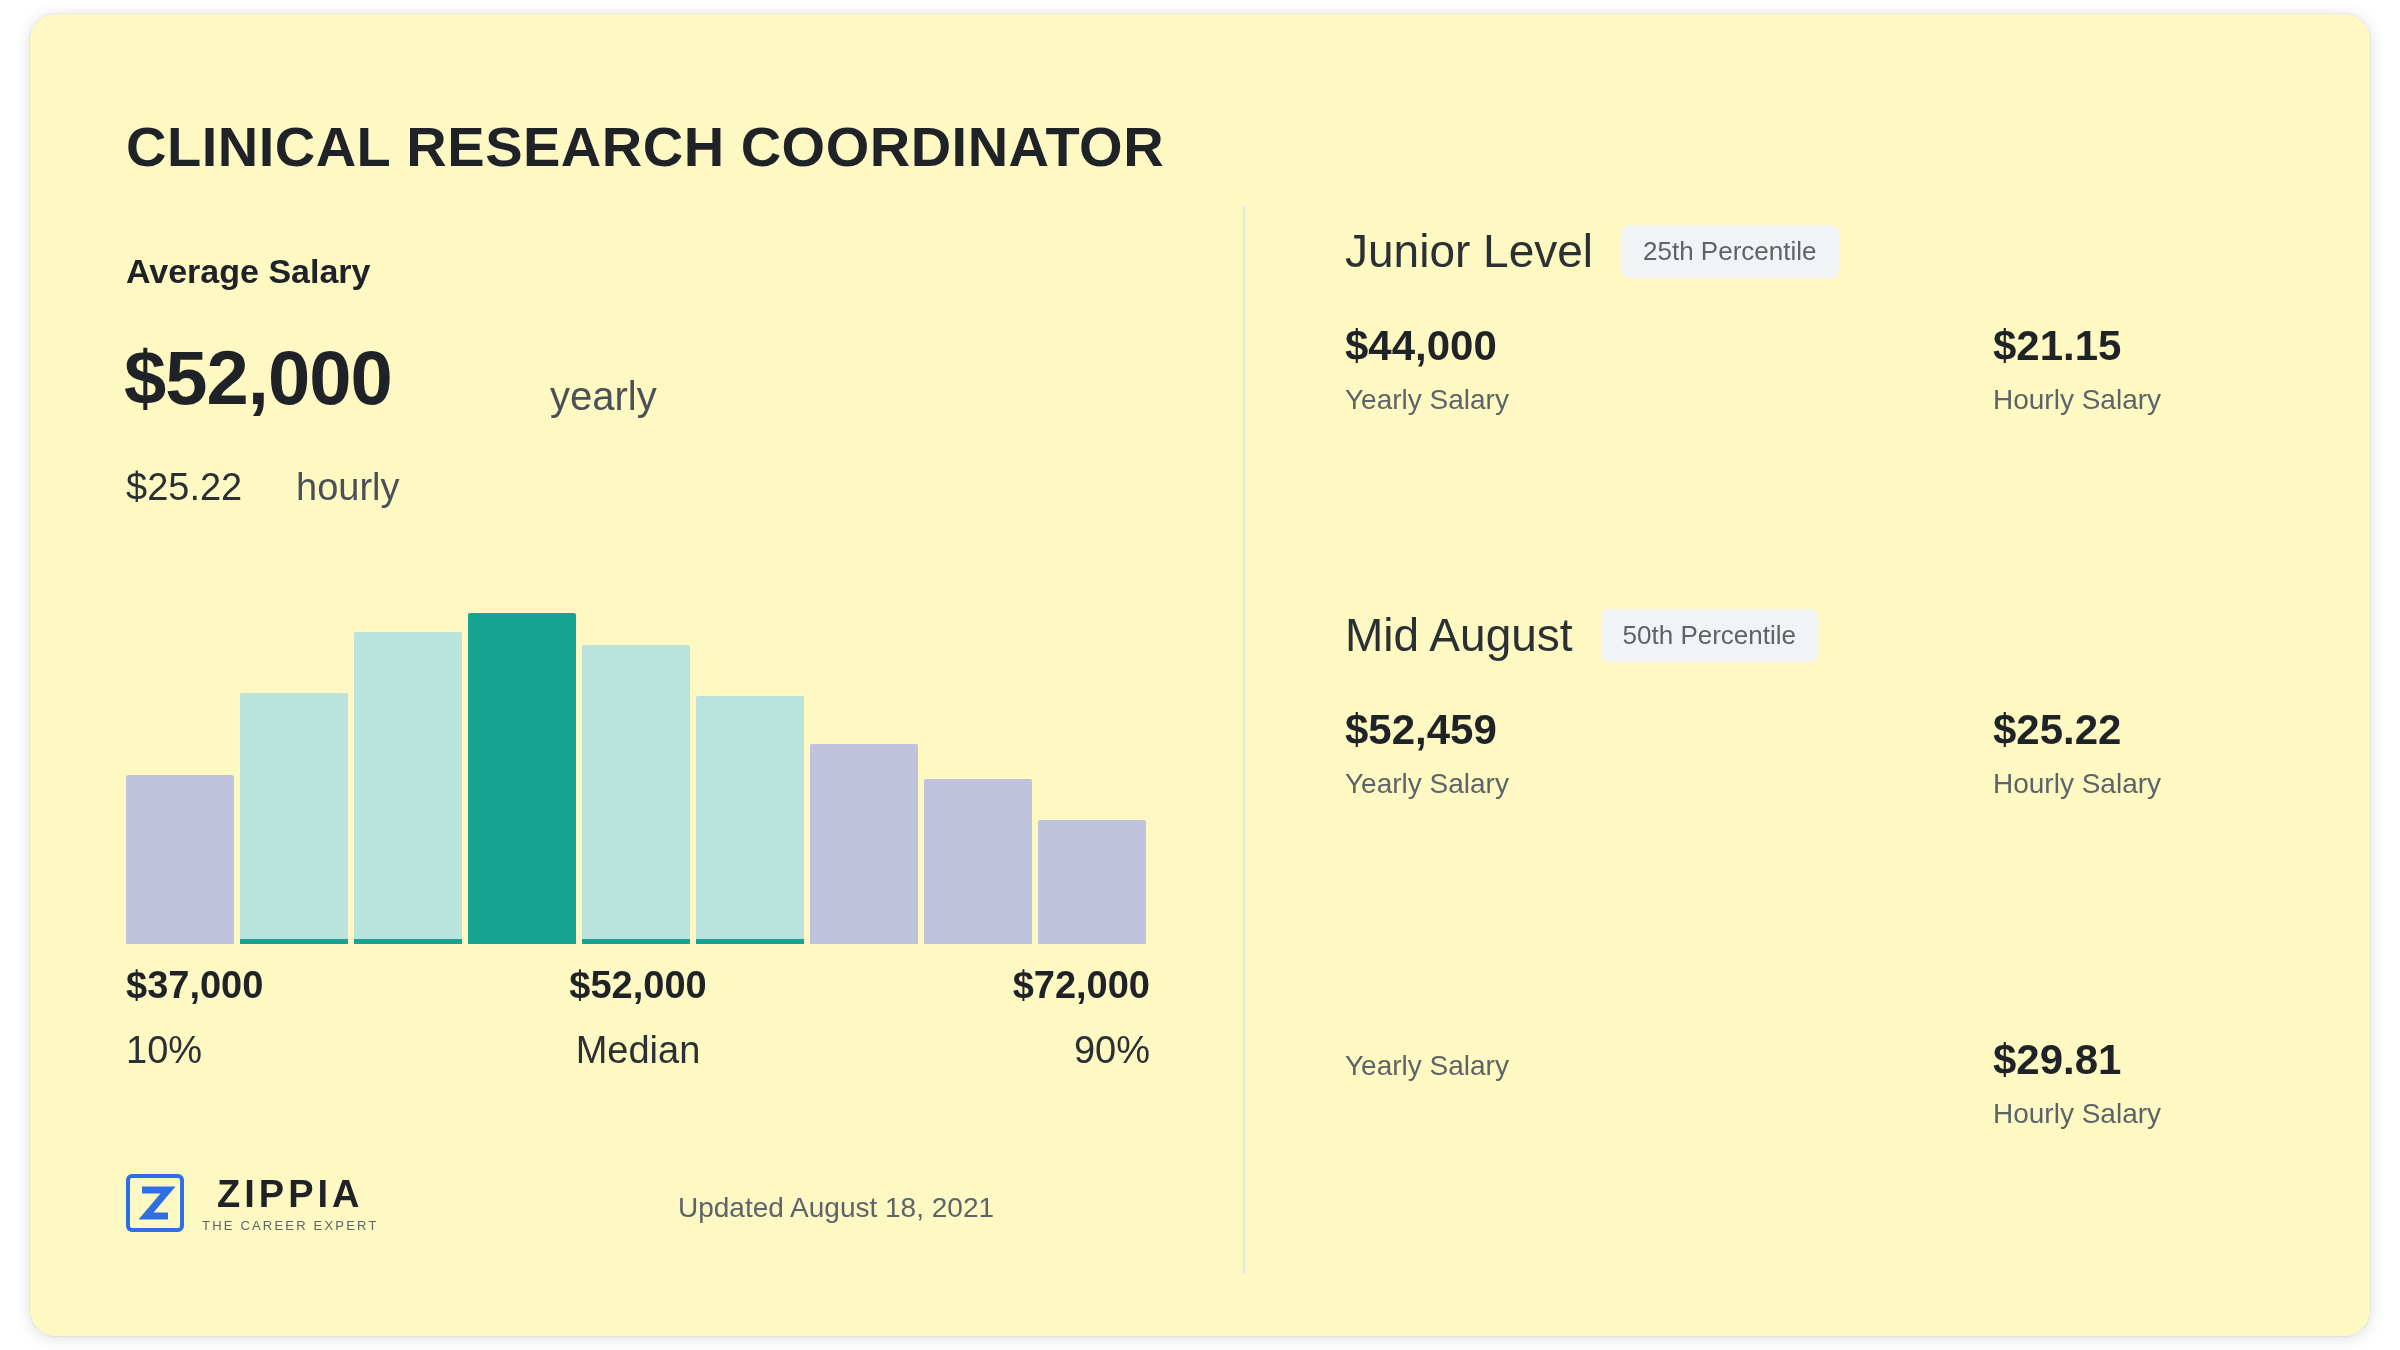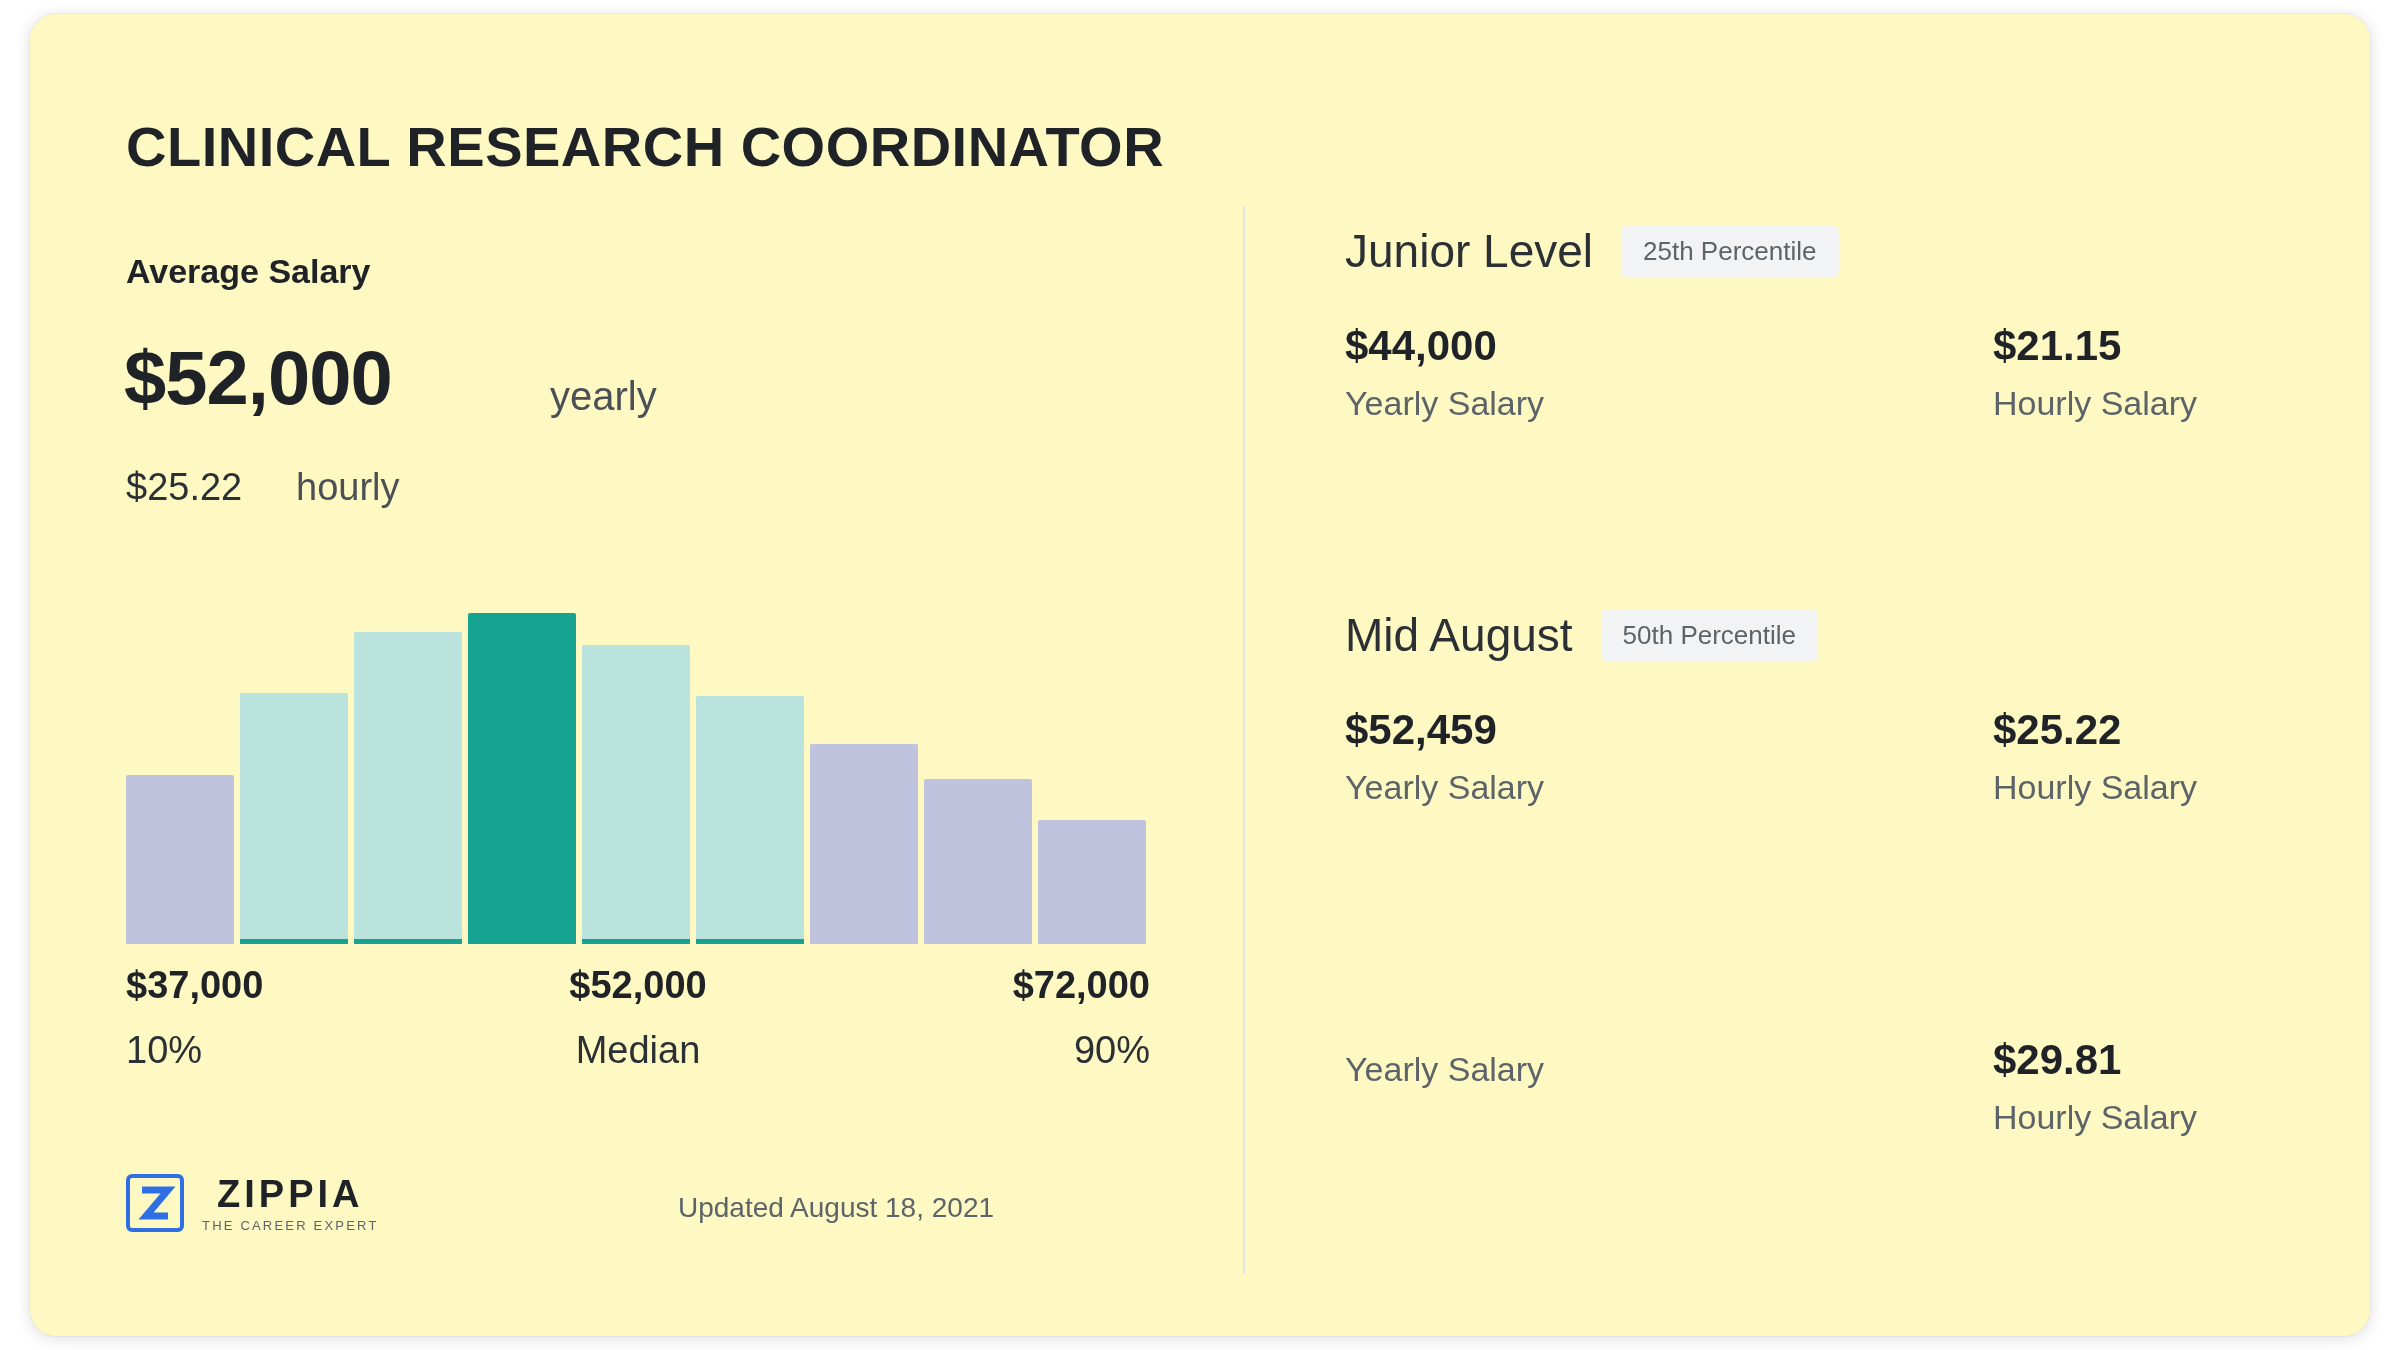--- a/index.html
+++ b/index.html
@@ -187,21 +187,21 @@
     margin-top: 44px;
   }
   .fig { width: 648px; }
   .fig:last-child { width: auto; }
   .fig-value {
     font-size: 42px;
     font-weight: bold;
     color: #1f2328;
   }
   .fig-label {
-    font-size: 34px;
+    font-size: 28px;
     color: #5d6469;
     margin-top: 14px;
   }
 </style>
 </head>
 <body>
 
 <div class="card">
 
   <div class="title">CLINICAL RESEARCH COORDINATOR</div>

